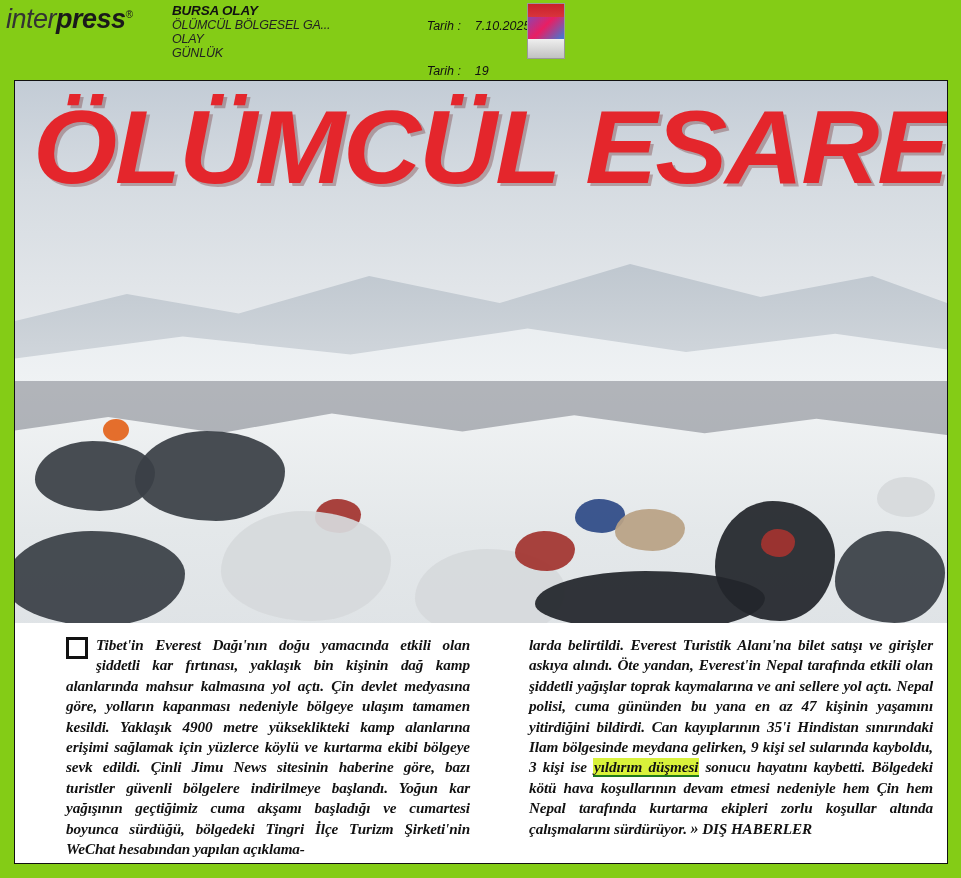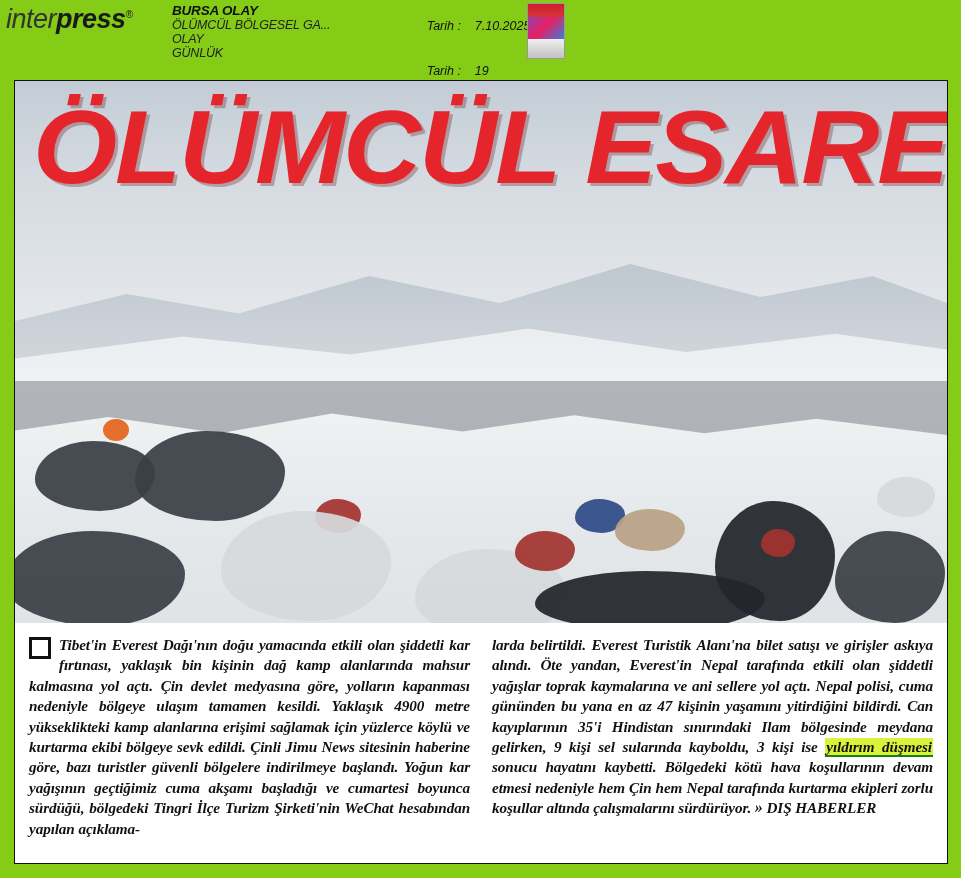--- a/index.html
+++ b/index.html
@@ -173,20 +173,21 @@
   }
   .col {
     width: 444px;
     font-size: 15.2px;
     line-height: 20.4px;
     color: #111;
     font-weight: bold;
     text-align: justify;
     font-family: "Liberation Serif", serif;
     letter-spacing: -0.1px;
+    margin-left: 37px;
   }
   .col p { margin: 0; }
   .dropsq {
     float: left;
     width: 22px; height: 22px;
     border: 3px solid #111;
     margin: 2px 8px 0 0;
     background: #fff;
   }
   .hl {

